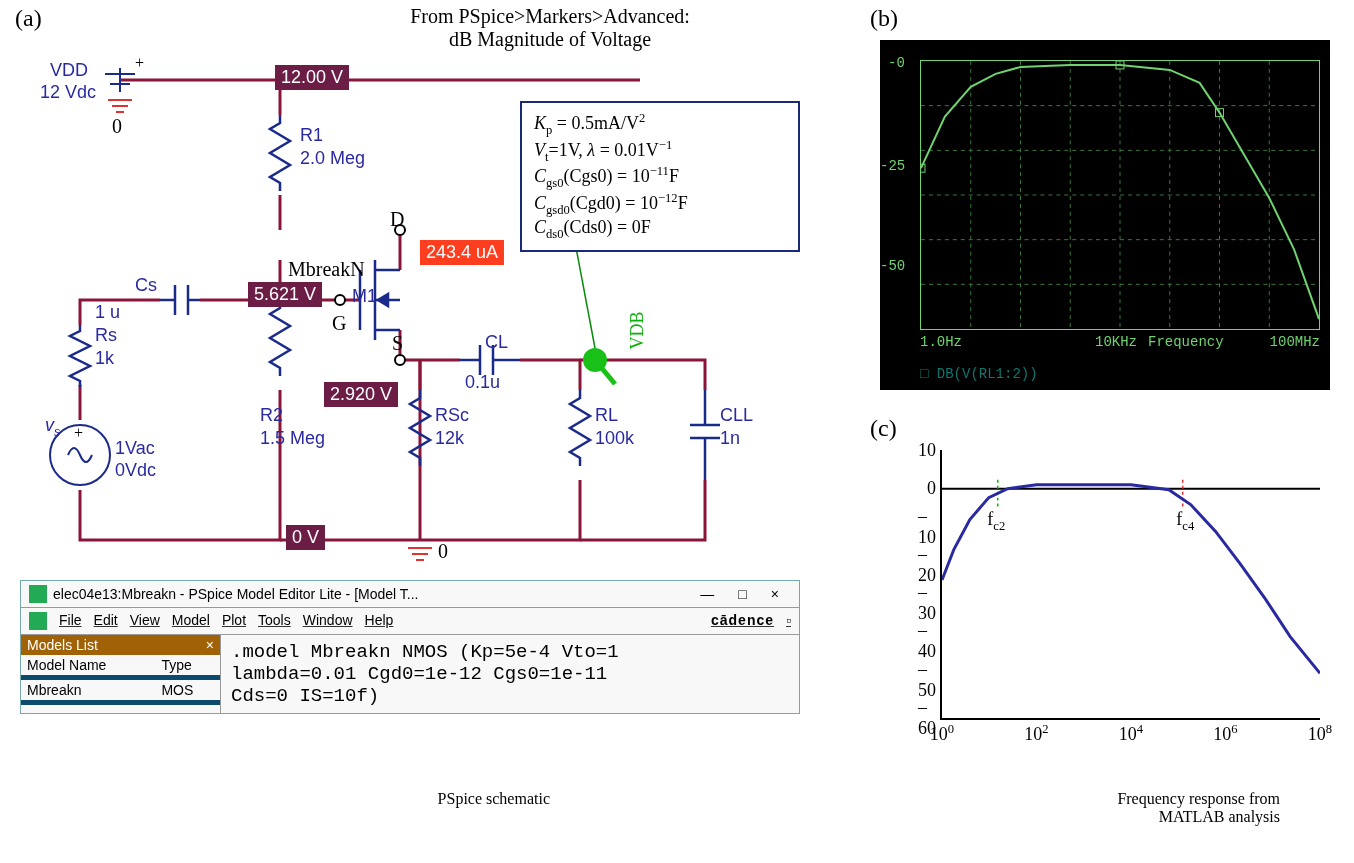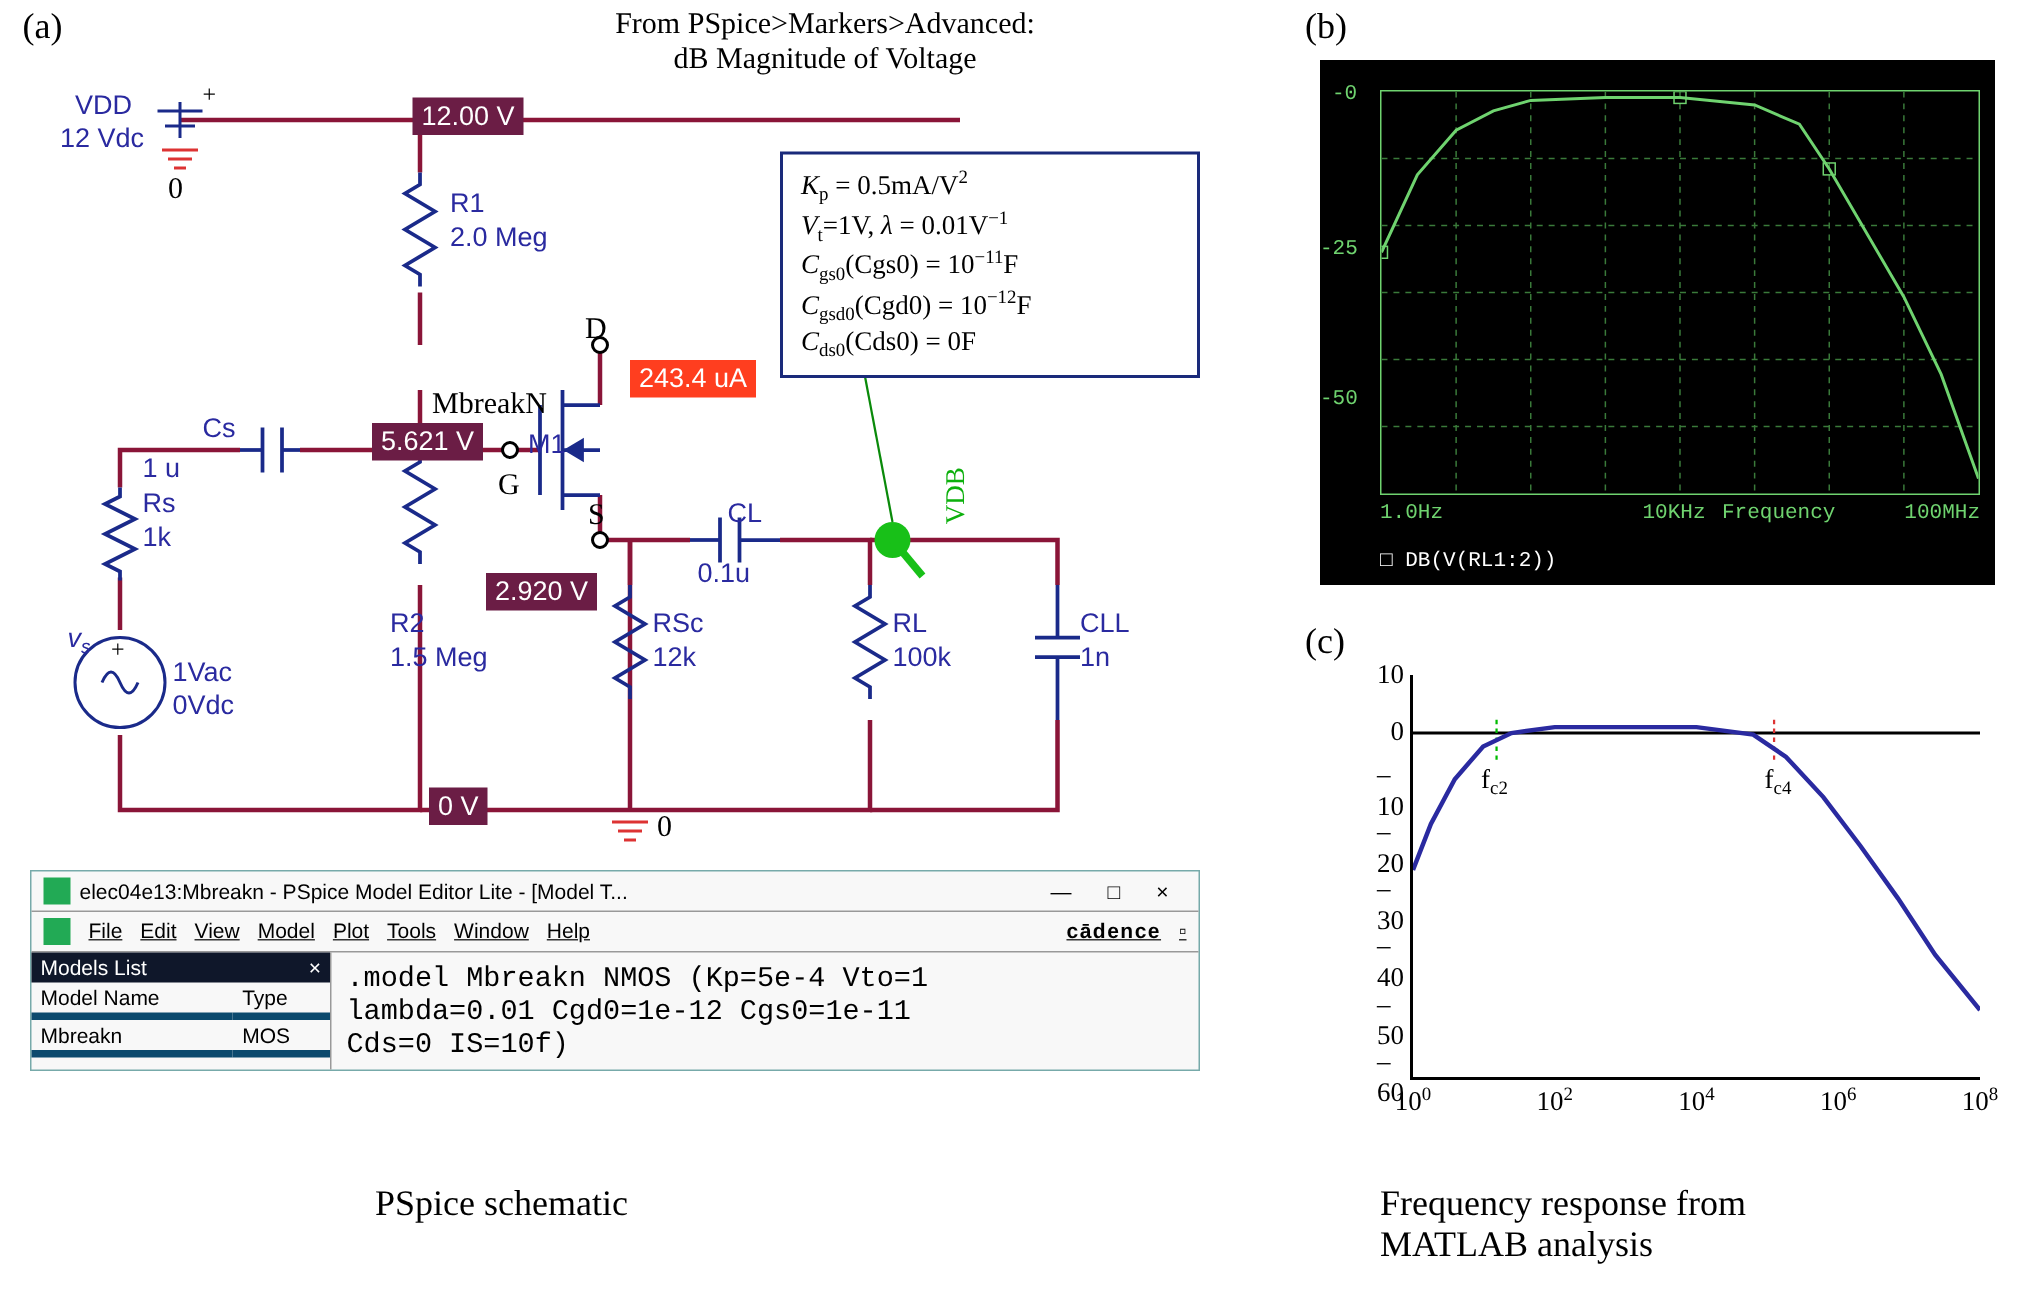--- a/index.html
+++ b/index.html
@@ -12,35 +12,35 @@
 .param-box { position: absolute; border: 2px solid #1a2a7a; padding: 8px 12px; font-size: 18px; background: #fff; margin-top: 16px; }
 .comp-label { position: absolute; color: #2a2aa0; font-size: 18px; font-family: Arial, sans-serif; }
 .node-label { position: absolute; font-size: 20px; }
 .vdb { color: #0db00d; font-size: 18px; transform: rotate(-90deg); position: absolute; }
 .editor { position: absolute; left: 20px; top: 580px; width: 780px; border: 1px solid #7aa; background: #f8f8f8; font-family: Arial, sans-serif; font-size: 14px; }
 .editor .titlebar { display: flex; align-items: center; padding: 4px 8px; border-bottom: 1px solid #999; }
 .editor .menubar { display: flex; gap: 12px; padding: 4px 8px; border-bottom: 1px solid #999; }
 .editor .menubar span { text-decoration: underline; text-decoration-color: #333; }
 .editor .body { display: flex; }
 .editor .models { width: 200px; border-right: 1px solid #999; }
-.editor .models .hdr { background: #0f172a; color: #fff; padding: 2px 6px; display: flex; justify-content: space-between; }
+.editor .models .hdr { background: #a16207; color: #fff; padding: 2px 6px; display: flex; justify-content: space-between; }
 .editor .models table { width: 100%; border-collapse: collapse; }
 .editor .models th, .editor .models td { text-align: left; padding: 2px 6px; font-weight: normal; border-bottom: 5px solid #0c4a6e; font-size: 14px; }
 .editor .code { flex: 1; padding: 6px 10px; font-family: "Courier New", monospace; font-size: 19px; white-space: pre-wrap; }
 .pspice-plot { position: absolute; left: 880px; top: 40px; width: 450px; height: 350px; background: #000; }
 .pspice-plot .grid { position: absolute; left: 40px; top: 20px; right: 10px; bottom: 60px; border: 1px solid #6fd36f; }
 .pspice-plot .tick { position: absolute; color: #6fd36f; font-family: "Courier New", monospace; font-size: 14px; }
-.pspice-plot .legend { position: absolute; left: 40px; bottom: 8px; color: #ffffff; font-family: "Courier New", monospace; font-size: 14px; }
+.pspice-plot .legend { position: absolute; left: 40px; bottom: 8px; color: #0f766e; font-family: "Courier New", monospace; font-size: 14px; }
 .matlab-plot { position: absolute; left: 880px; top: 440px; width: 450px; height: 330px; }
 .matlab-plot .axes { position: absolute; left: 60px; top: 10px; right: 10px; bottom: 50px; border-left: 2px solid #000; border-bottom: 2px solid #000; }
 .matlab-plot .ytick { position: absolute; right: 100%; padding-right: 6px; font-size: 18px; transform: translateY(-50%); }
 .matlab-plot .xtick { position: absolute; top: 100%; padding-top: 4px; font-size: 18px; transform: translateX(-50%); }
 .sup { font-size: 0.7em; vertical-align: super; }
 .sub { font-size: 0.7em; vertical-align: sub; }
-.bottom-caption { position: absolute; font-size: 24px; text-align: left; }
+.bottom-caption { position: absolute; font-size: 16px; text-align: right; }
 </style>
 </head>
 <body>
 
 <div class="label-large" style="position:absolute; left:15px; top:5px;">(a)</div>
 <div class="label-large" style="position:absolute; left:870px; top:5px;">(b)</div>
 <div class="label-large" style="position:absolute; left:870px; top:415px;">(c)</div>
 
 <div class="caption-top" style="left:370px; top:5px; width:360px; white-space:pre-line;">From PSpice&gt;Markers&gt;Advanced:
 dB Magnitude of Voltage</div>

